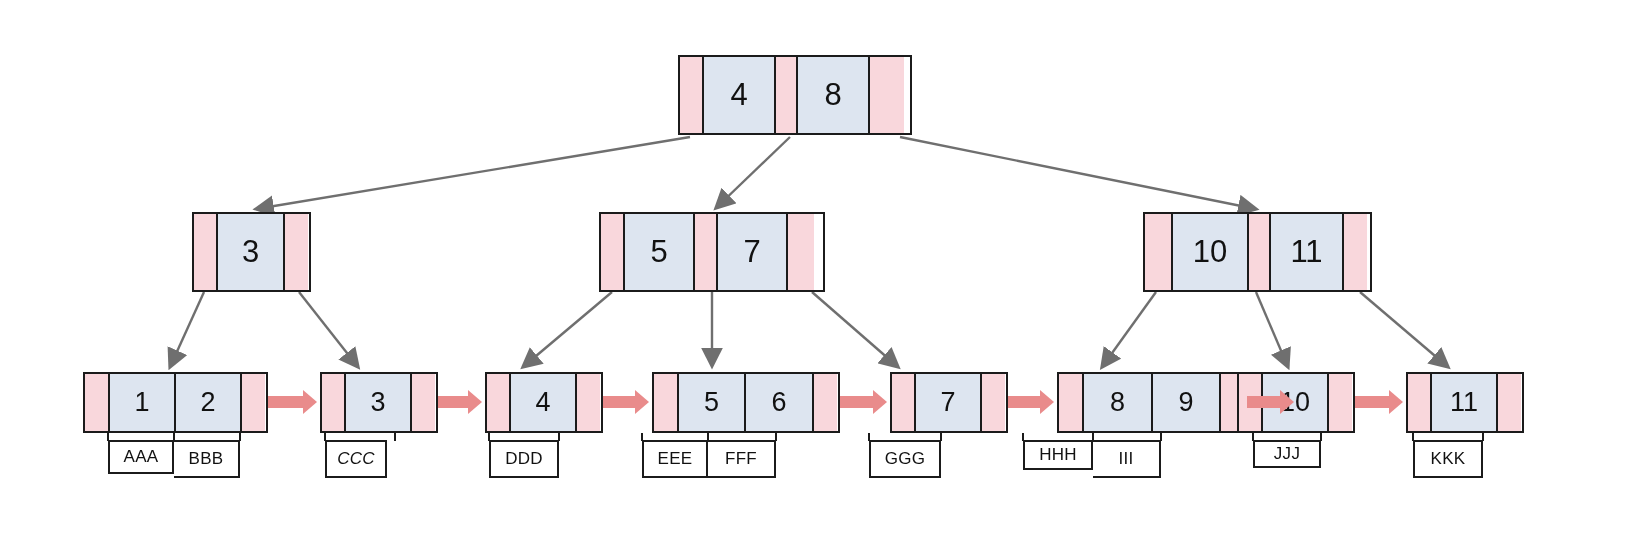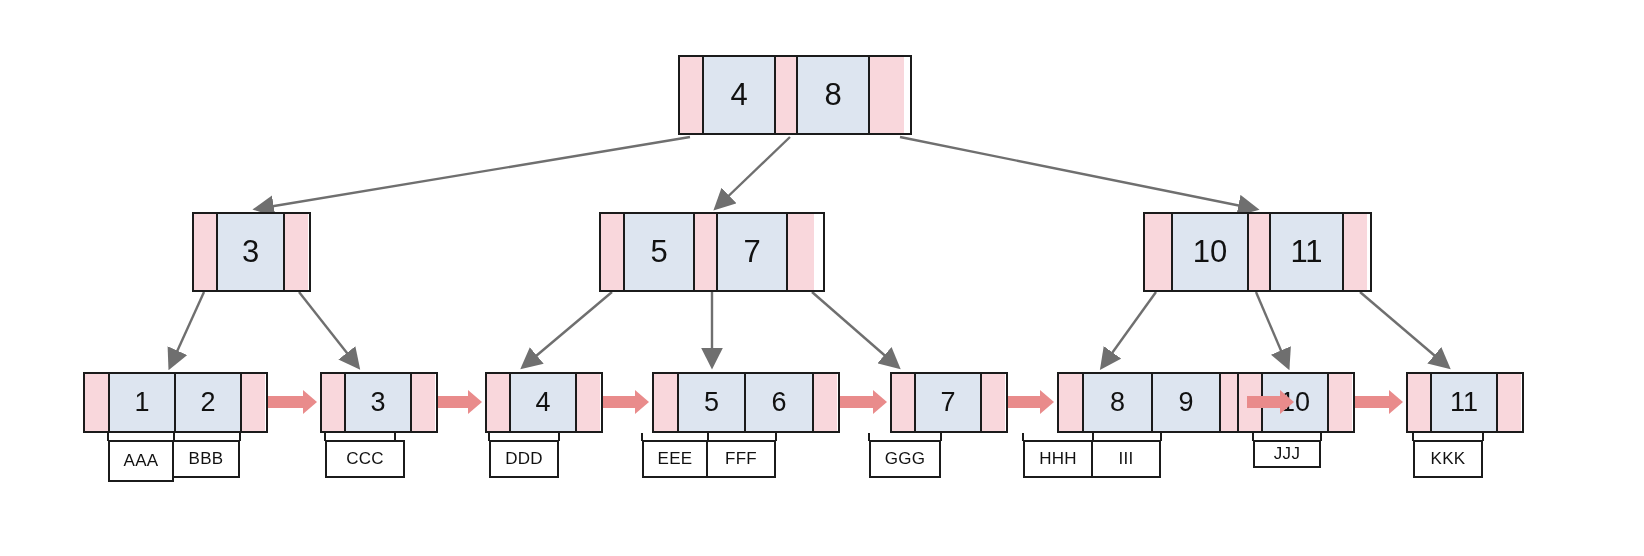--- a/index.html
+++ b/index.html
@@ -196,33 +196,33 @@
   </div>
 
   <div class="sib-arrow" style="left:268px; top:396px; width:36px;"></div>
   <div class="sib-arrow" style="left:438px; top:396px; width:31px;"></div>
   <div class="sib-arrow" style="left:603px; top:396px; width:33px;"></div>
   <div class="sib-arrow" style="left:840px; top:396px; width:34px;"></div>
   <div class="sib-arrow" style="left:1008px; top:396px; width:33px;"></div>
   <div class="sib-arrow" style="left:1247px; top:396px; width:34px;"></div>
   <div class="sib-arrow" style="left:1355px; top:396px; width:35px;"></div>
 
-  <div class="data-box" style="left:108px; top:440px; width:66px; height:42px;">AAA</div>
+  <div class="data-box" style="left:108px; top:440px; width:66px; height:34px;">AAA</div>
   <div class="data-box joined-left" style="left:174px; top:440px; width:66px; height:38px;">BBB</div>
 
-  <div class="data-box" style="left:325px; top:440px; width:80px; height:38px;">CCC</div>
+  <div class="data-box" style="left:325px; top:440px; width:62px; height:38px;font-style:italic;">CCC</div>
 
   <div class="data-box" style="left:489px; top:440px; width:70px; height:38px;">DDD</div>
 
   <div class="data-box" style="left:642px; top:440px; width:66px; height:38px;">EEE</div>
   <div class="data-box joined-left" style="left:708px; top:440px; width:68px; height:38px;text-align:right;">FFF</div>
 
   <div class="data-box" style="left:869px; top:440px; width:72px; height:38px;">GGG</div>
 
-  <div class="data-box" style="left:1023px; top:440px; width:70px; height:38px;text-align:center;">HHH</div>
+  <div class="data-box" style="left:1023px; top:440px; width:70px; height:30px;text-align:center;">HHH</div>
   <div class="data-box joined-left" style="left:1093px; top:440px; width:68px; height:38px;">III</div>
 
   <div class="data-box" style="left:1253px; top:440px; width:68px; height:28px;">JJJ</div>
 
   <div class="data-box" style="left:1413px; top:440px; width:70px; height:38px;">KKK</div>
 
   <svg class="edges" viewBox="0 0 1644 556">
     <g stroke="#1b1b1b" stroke-width="2" fill="none">
       <path d="M108,433 L108,441"></path>
       <path d="M174,433 L174,441"></path>

